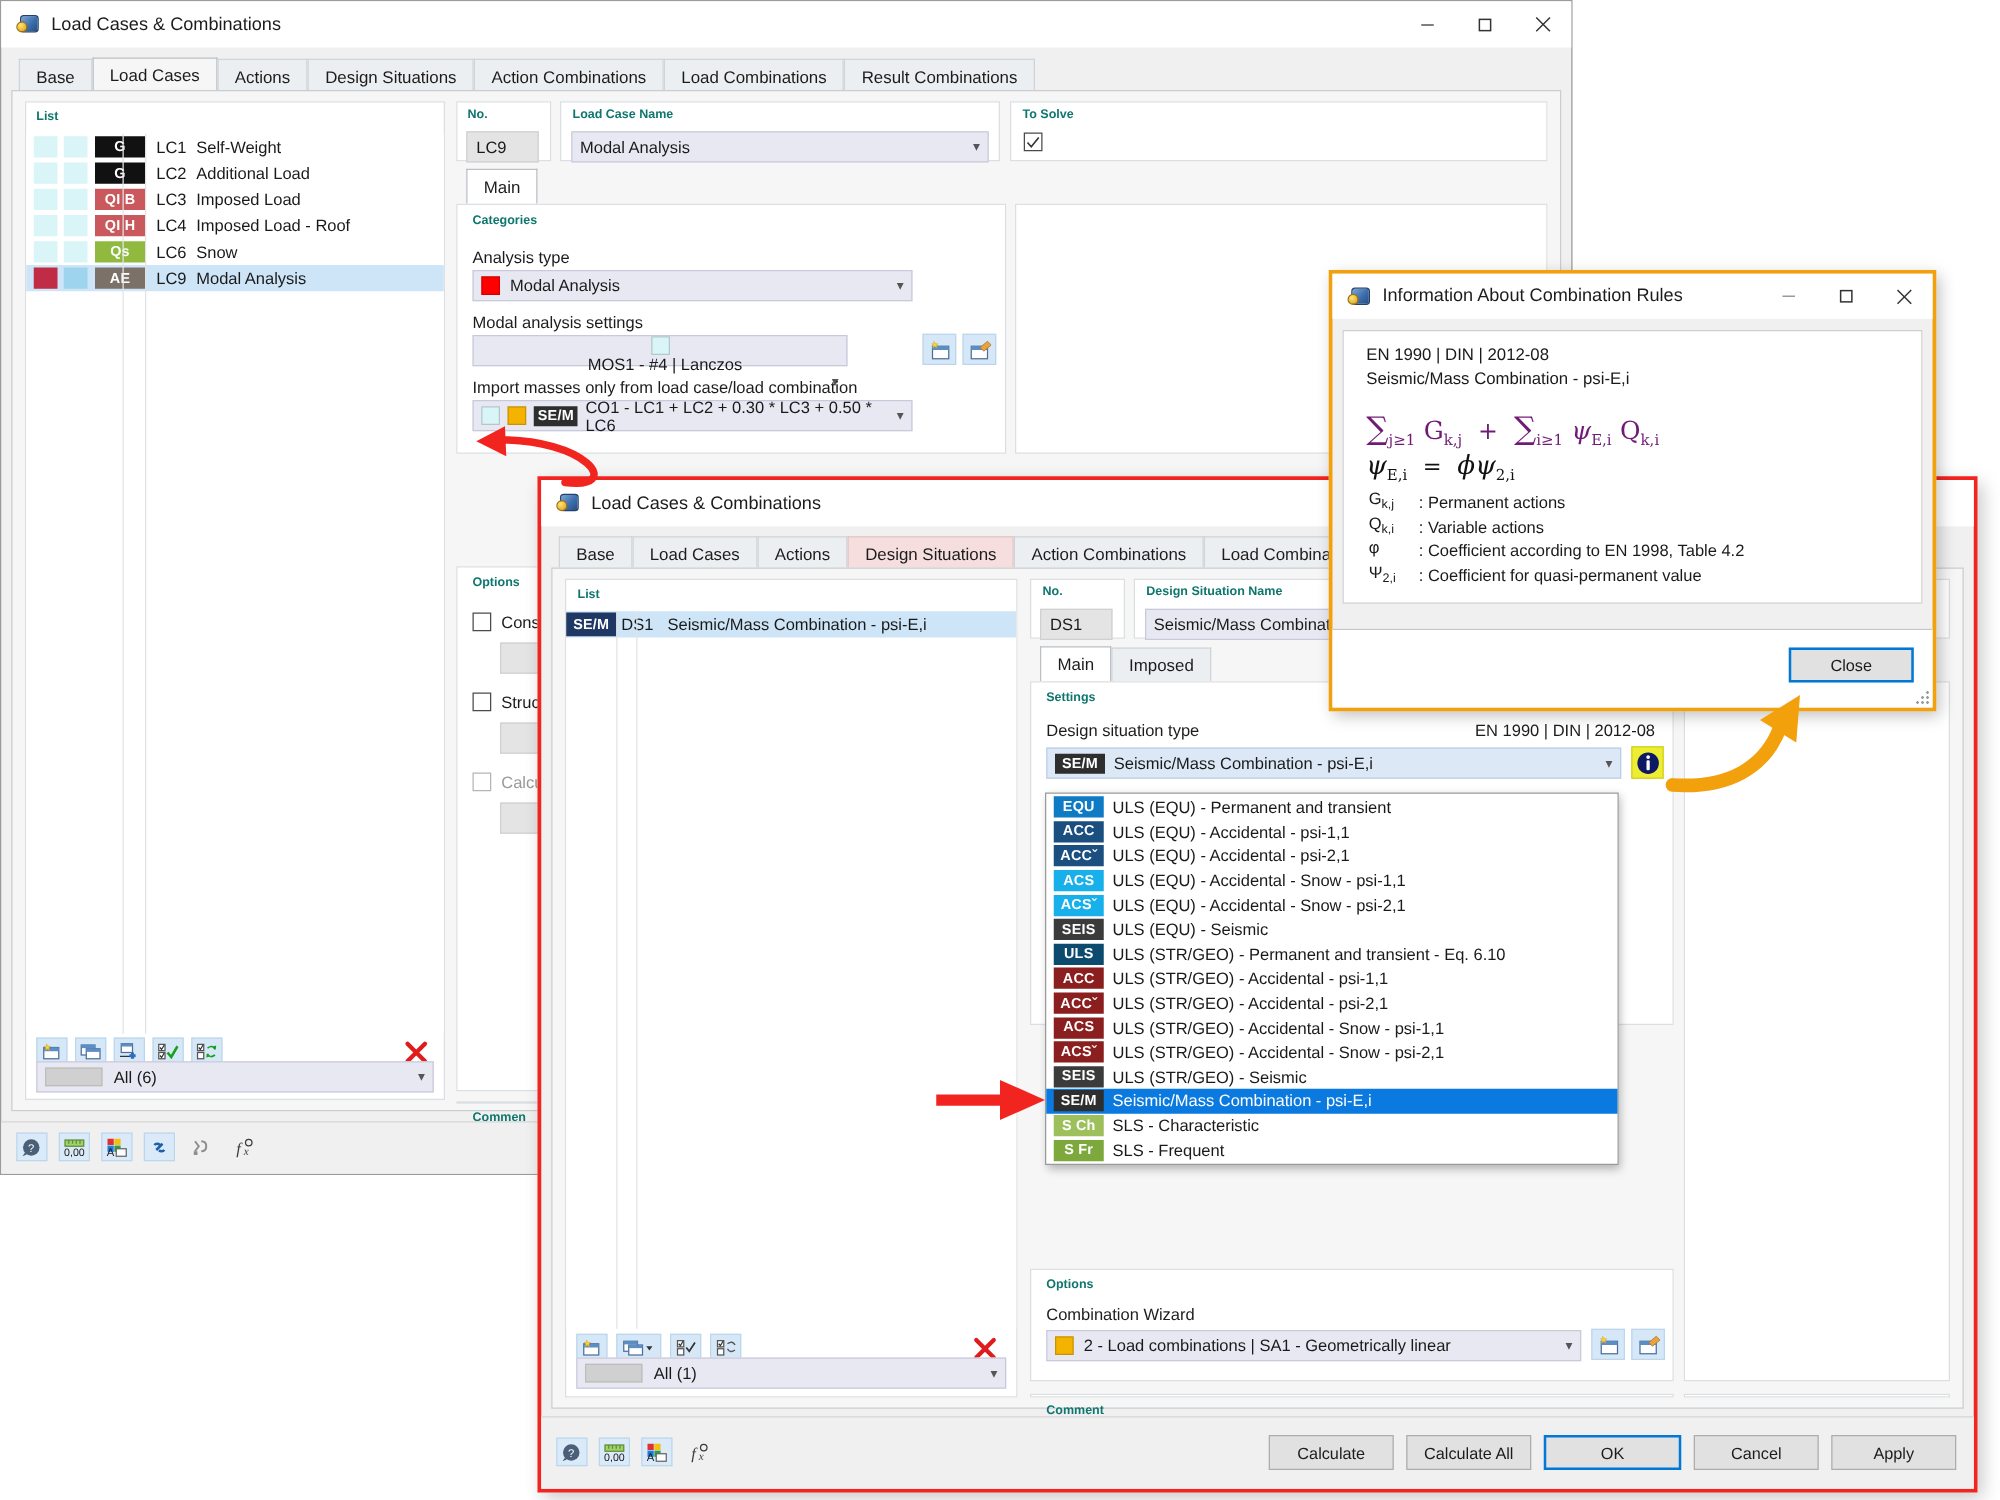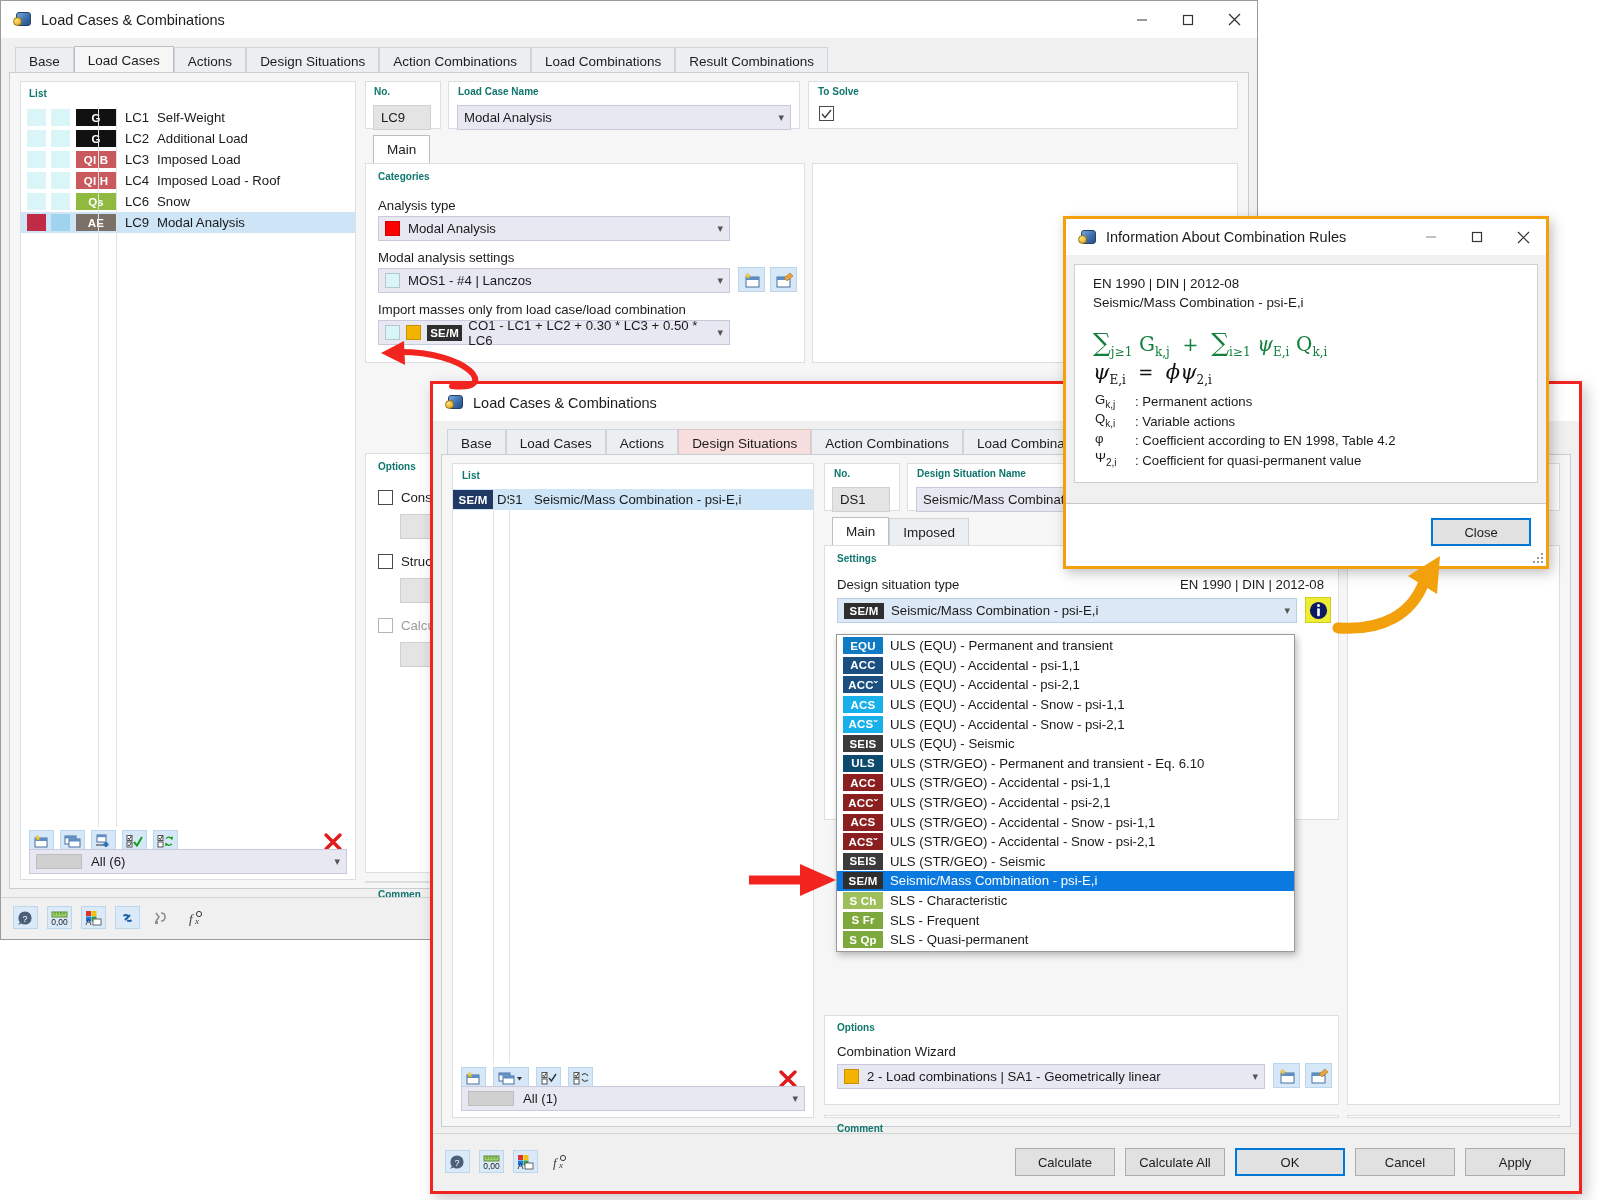--- a/index.html
+++ b/index.html
@@ -285,21 +285,21 @@
     <div class="gbox" style="position:absolute; left:355px; top:90px; width:440px; height:200px;">
       <div class="glabel" style="position:absolute; left:12px; top:7px;">Categories</div>
       <div class="flabel" style="position:absolute; left:12px; top:34px;">Analysis type</div>
       <div class="combo" style="position:absolute; left:12px; top:52px; width:352px;">
         <span class="swatch" style="background:#ff0000;"></span>
         <span style="margin-left:8px;">Modal Analysis</span>
         <span class="caret">▾</span>
       </div>
 
       <div class="flabel" style="position:absolute; left:12px; top:86px;">Modal analysis settings</div>
-      <div class="combo" style="position:absolute; left:12px; top:104px; width:352px;">
+      <div class="combo" style="position:absolute; left:12px; top:104px; width:300px;flex-direction:column;">
         <span class="swatch" style="background:#d9f5f7;"></span>
         <span style="margin-left:8px;">MOS1 - #4 | Lanczos</span>
         <span class="caret">▾</span>
       </div>
       <div class="tbtn" style="position:absolute; left:372px; top:103px; width:27px; height:25px;">
         <svg width="18" height="16">
             <rect x="3" y="5" width="13" height="10" fill="#fff" stroke="#4a6f9e"></rect>
             <rect x="3" y="5" width="13" height="3" fill="#5b8ec4"></rect>
             <path d="M4 1 L5.4 3 L7.4 3 L6 4.4 L6.7 6.4 L4.9 5.2 L3.1 6.4 L3.8 4.4 L2.4 3 L4.4 3 Z" fill="#ffd23f" stroke="#d8a400" stroke-width=".4"></path>
           </svg>
@@ -425,21 +425,21 @@
             <line x1="12" y1="1" x2="1" y2="12" stroke="#333" stroke-width="1.2"></line>
           </svg>
         </div>
     </div>
   </div>
 
   <div style="position:absolute; left:8px; top:45px; right:8px; height:219px; background:#fff; border:1px solid #cfcfcf;">
     <div style="position:absolute; left:18px; top:11px; font-size:13.4px;">EN 1990 | DIN | 2012-08</div>
     <div style="position:absolute; left:18px; top:30px; font-size:13.4px;">Seismic/Mass Combination - psi-E,i</div>
 
-    <div class="formula" style="position:absolute; left:18px; top:63px; font-size:21px; color:#15803d; white-space:nowrap;">
+    <div class="formula" style="position:absolute; left:18px; top:63px; font-size:21px; color:#701a75; white-space:nowrap;">
       <span style="font-size:25px;">∑</span><sub style="font-size:12px;">j≥1</sub>
       <span style="font-size:20px;">G</span><sub style="font-size:12px;">k,j</sub>
       <span style="font-size:19px;">&nbsp;+&nbsp;</span>
       <span style="font-size:25px;">∑</span><sub style="font-size:12px;">i≥1</sub>
       <span style="font-style:italic; font-size:20px;">ψ</span><sub style="font-size:12px;">E,i</sub>
       <span style="font-size:20px;">Q</span><sub style="font-size:12px;">k,i</sub>
     </div>
     <div class="formula" style="position:absolute; left:18px; top:95px; font-size:21px; color:#111; white-space:nowrap;">
       <span style="font-style:italic;">ψ</span><sub style="font-size:12px;">E,i</sub>
       <span style="font-size:18px;">&nbsp;=&nbsp;</span>
@@ -763,24 +763,20 @@
         <span>Seismic/Mass Combination - psi-E,i</span>
       </div>
       <div class="ddrow">
         <span class="tag" style="background:#9dc05c;width:40px;min-width:40px;height:17px;">S Ch</span>
         <span>SLS - Characteristic</span>
       </div>
       <div class="ddrow">
         <span class="tag" style="background:#7da83c;width:40px;min-width:40px;height:17px;">S Fr</span>
         <span>SLS - Frequent</span>
       </div>
-      <div class="ddrow">
-        <span class="tag" style="background:#7da83c;width:40px;min-width:40px;height:17px;">S Qp</span>
-        <span>SLS - Quasi-permanent</span>
-      </div>
     </div>
 </div>
 
 <svg class="arrow" style="left:0; top:0; width:1600px; height:1200px; z-index:70;">
 
   <path d="M452 386 C 500 392, 470 350, 395 352" fill="none" stroke="#f2241f" stroke-width="6" stroke-linecap="round"></path>
   <path d="M404 341 L381 353 L405 365 Z" fill="#f2241f"></path>
 
   <path d="M749 880 L805 880" stroke="#f2241f" stroke-width="9" stroke-linecap="butt"></path>
   <path d="M800 864 L836 880 L800 896 Z" fill="#f2241f"></path>

